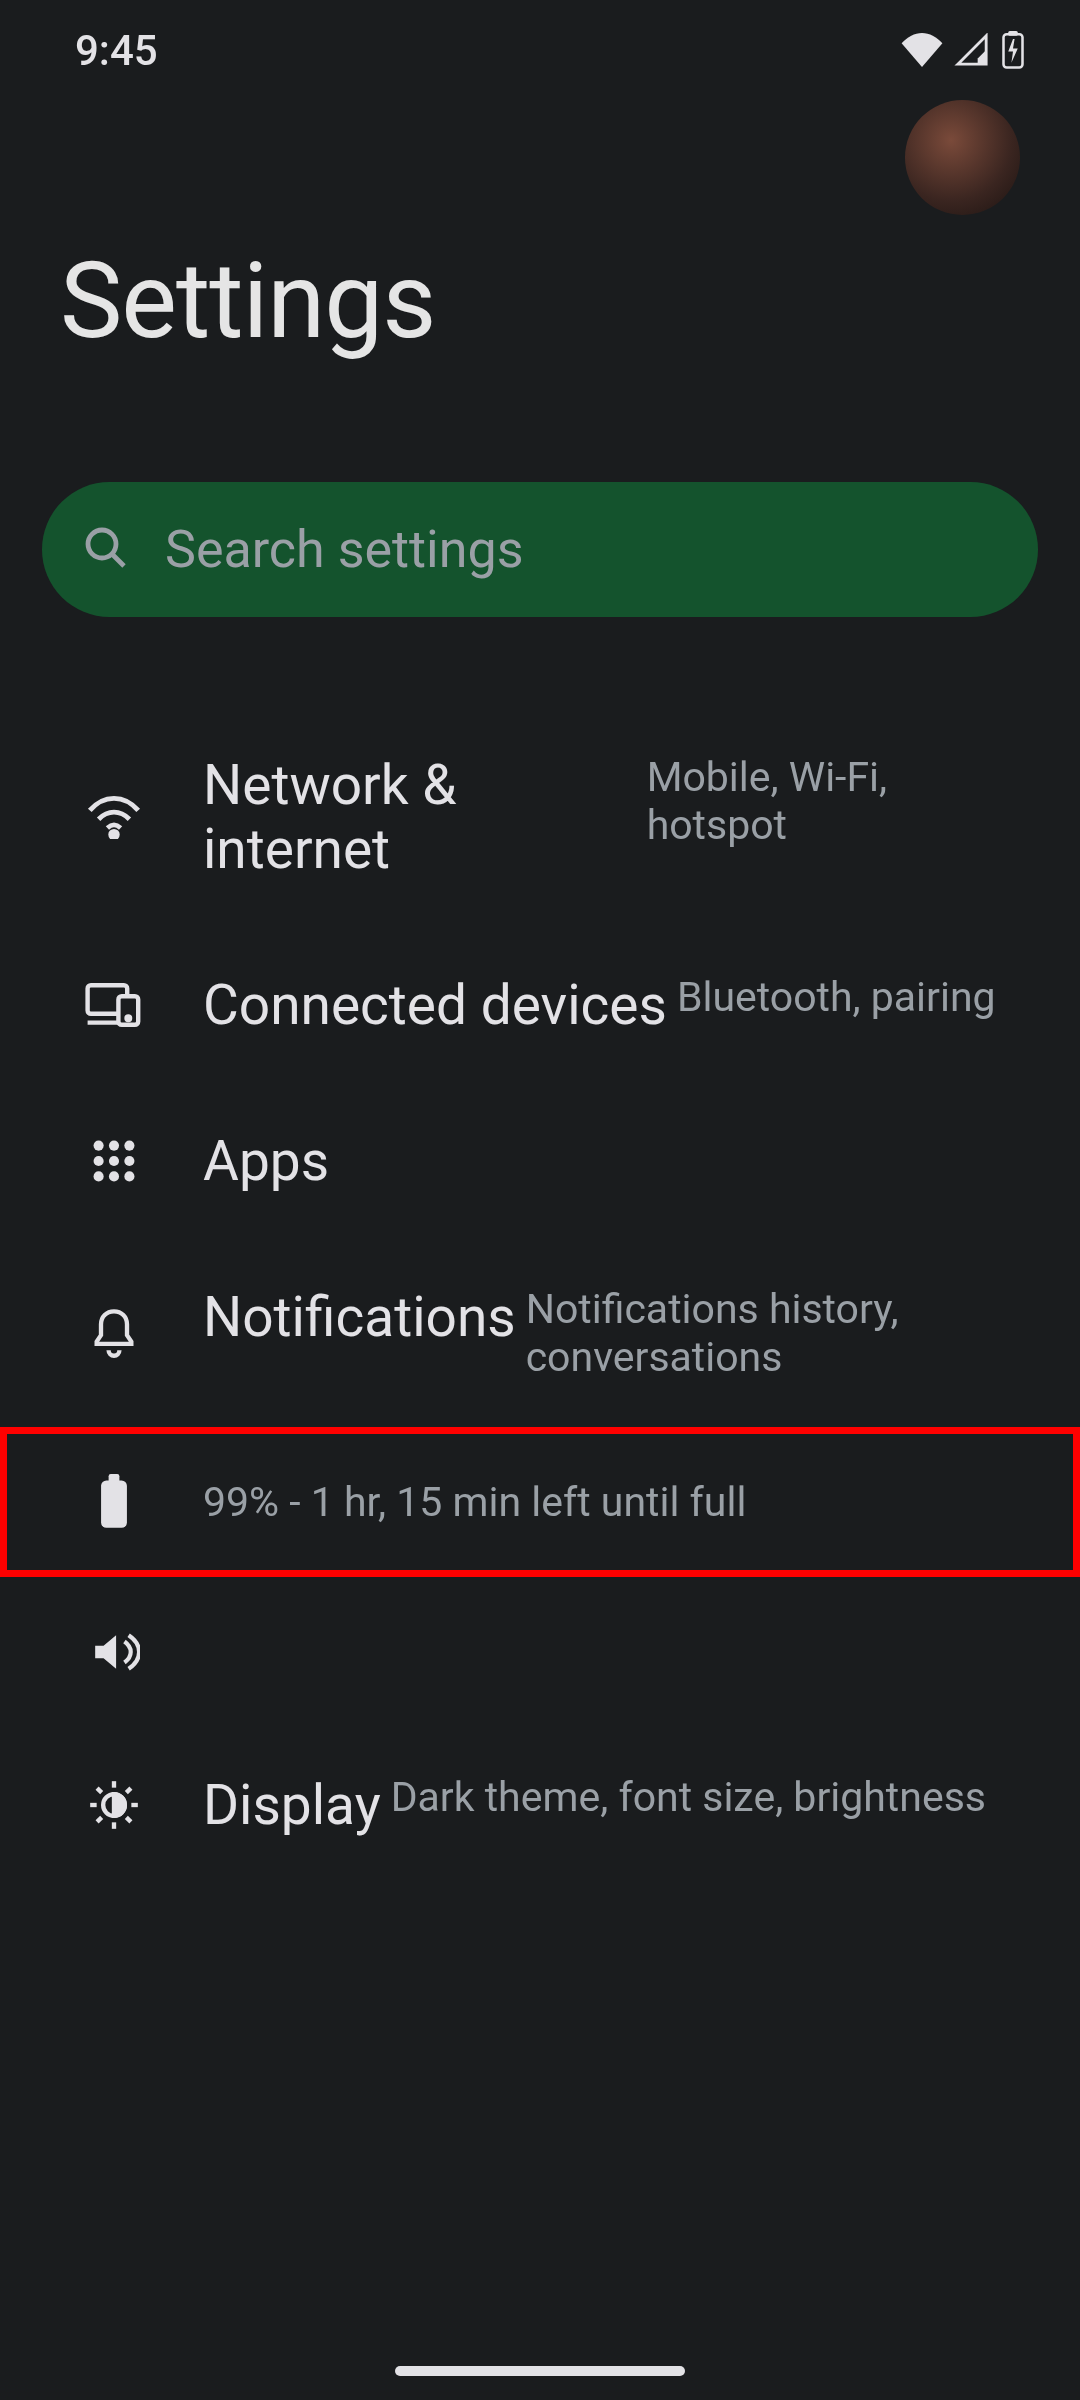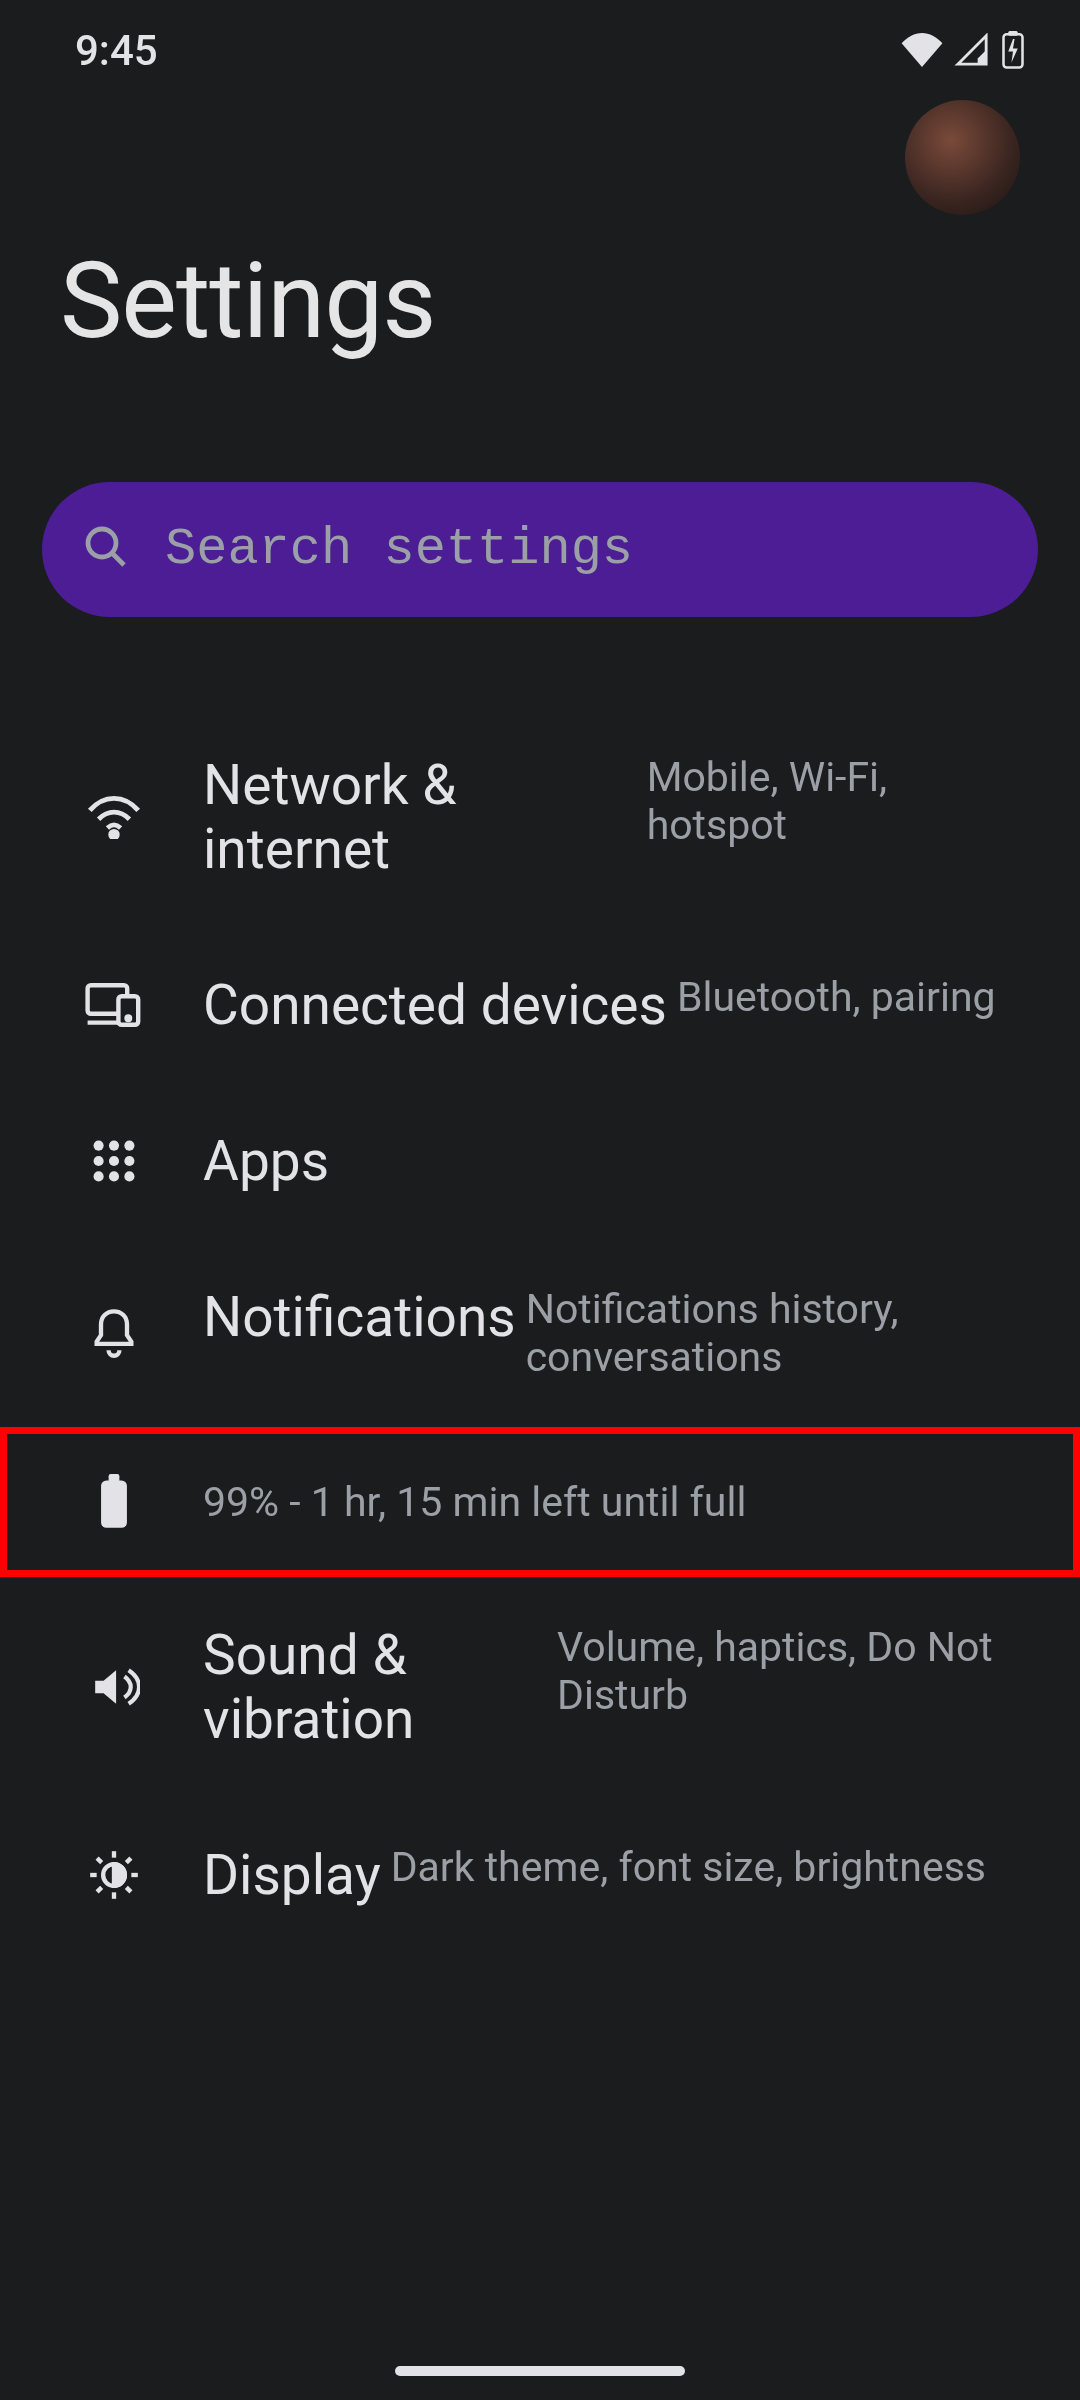--- a/index.html
+++ b/index.html
@@ -47,28 +47,27 @@
     .page-title {
       font-size: 105px;
       font-weight: 400;
       color: #e5e5e5;
       margin-top: 110px;
       margin-bottom: 119px;
       letter-spacing: -1px;
     }
     .search-bar {
       margin: 0 42px;
-      background: #4c1d95;
+      background: #14532d;
       border-radius: 70px;
       height: 135px;
       display: flex;
       align-items: center;
       padding: 0 40px;
       gap: 35px;
-      font-family: Liberation Mono, monospace;
     }
     .search-placeholder {
       font-size: 52px;
       color: #9aa0a6;
     }
     .settings-list {
       margin-top: 90px;
     }
     .setting-item {
       display: flex;
@@ -235,24 +234,20 @@
 
 
   <div class="setting-item">
     <span class="setting-icon">
       <svg width="52" height="46" viewBox="0 0 24 22" fill="none" stroke="#e3e2e6" stroke-width="2">
           <path d="M3 8v6h4l6 5V3L7 8H3z" fill="#e3e2e6" stroke="none"></path>
           <path d="M17 6c1.8 1.3 3 3 3 5s-1.2 3.7-3 5"></path>
           <path d="M19 3c3 2 5 4.7 5 8s-2 6-5 8"></path>
         </svg>
     </span>
-    <div class="setting-text">
-      <span class="setting-title">Sound &amp; vibration</span>
-      <span class="setting-subtitle">Volume, haptics, Do Not Disturb</span>
-    </div>
   </div>
 
   <div class="setting-item">
     <span class="setting-icon">
       <svg width="52" height="52" viewBox="0 0 24 24" fill="none" stroke="#e3e2e6" stroke-width="2">
           <circle cx="12" cy="12" r="5"></circle>
           <path d="M12 12V7a5 5 0 010 10z" fill="#e3e2e6"></path>
           <line x1="12" y1="1" x2="12" y2="4"></line>
           <line x1="12" y1="20" x2="12" y2="23"></line>
           <line x1="4.2" y1="4.2" x2="6.3" y2="6.3"></line>

